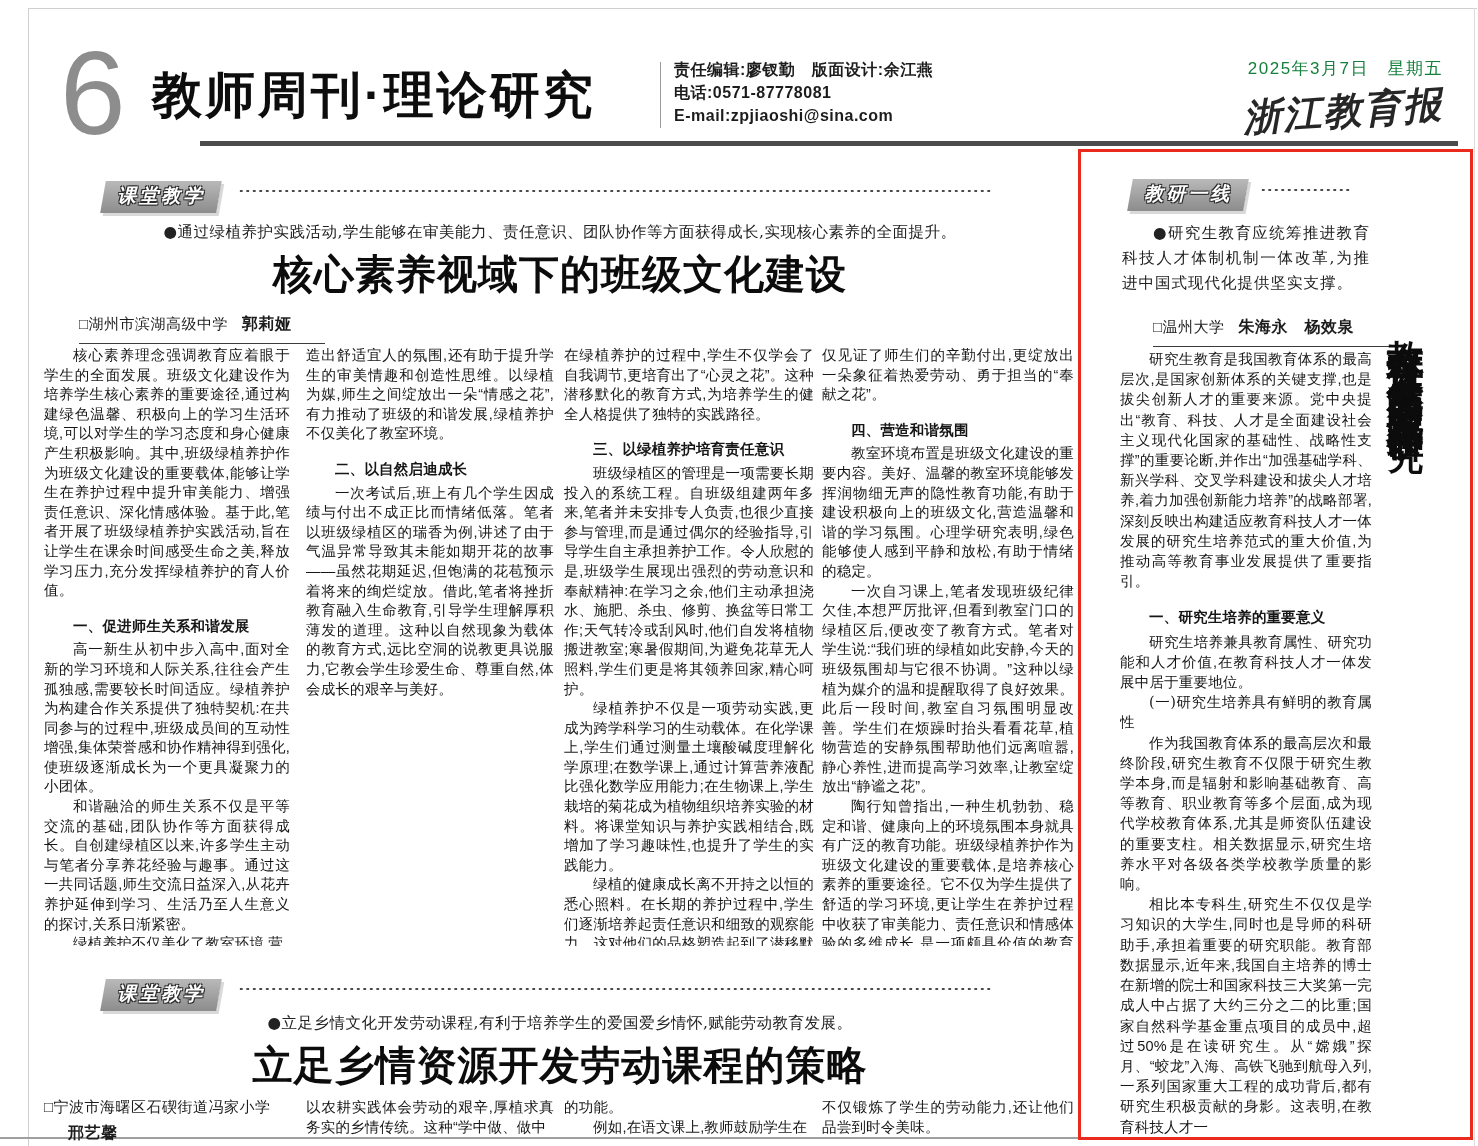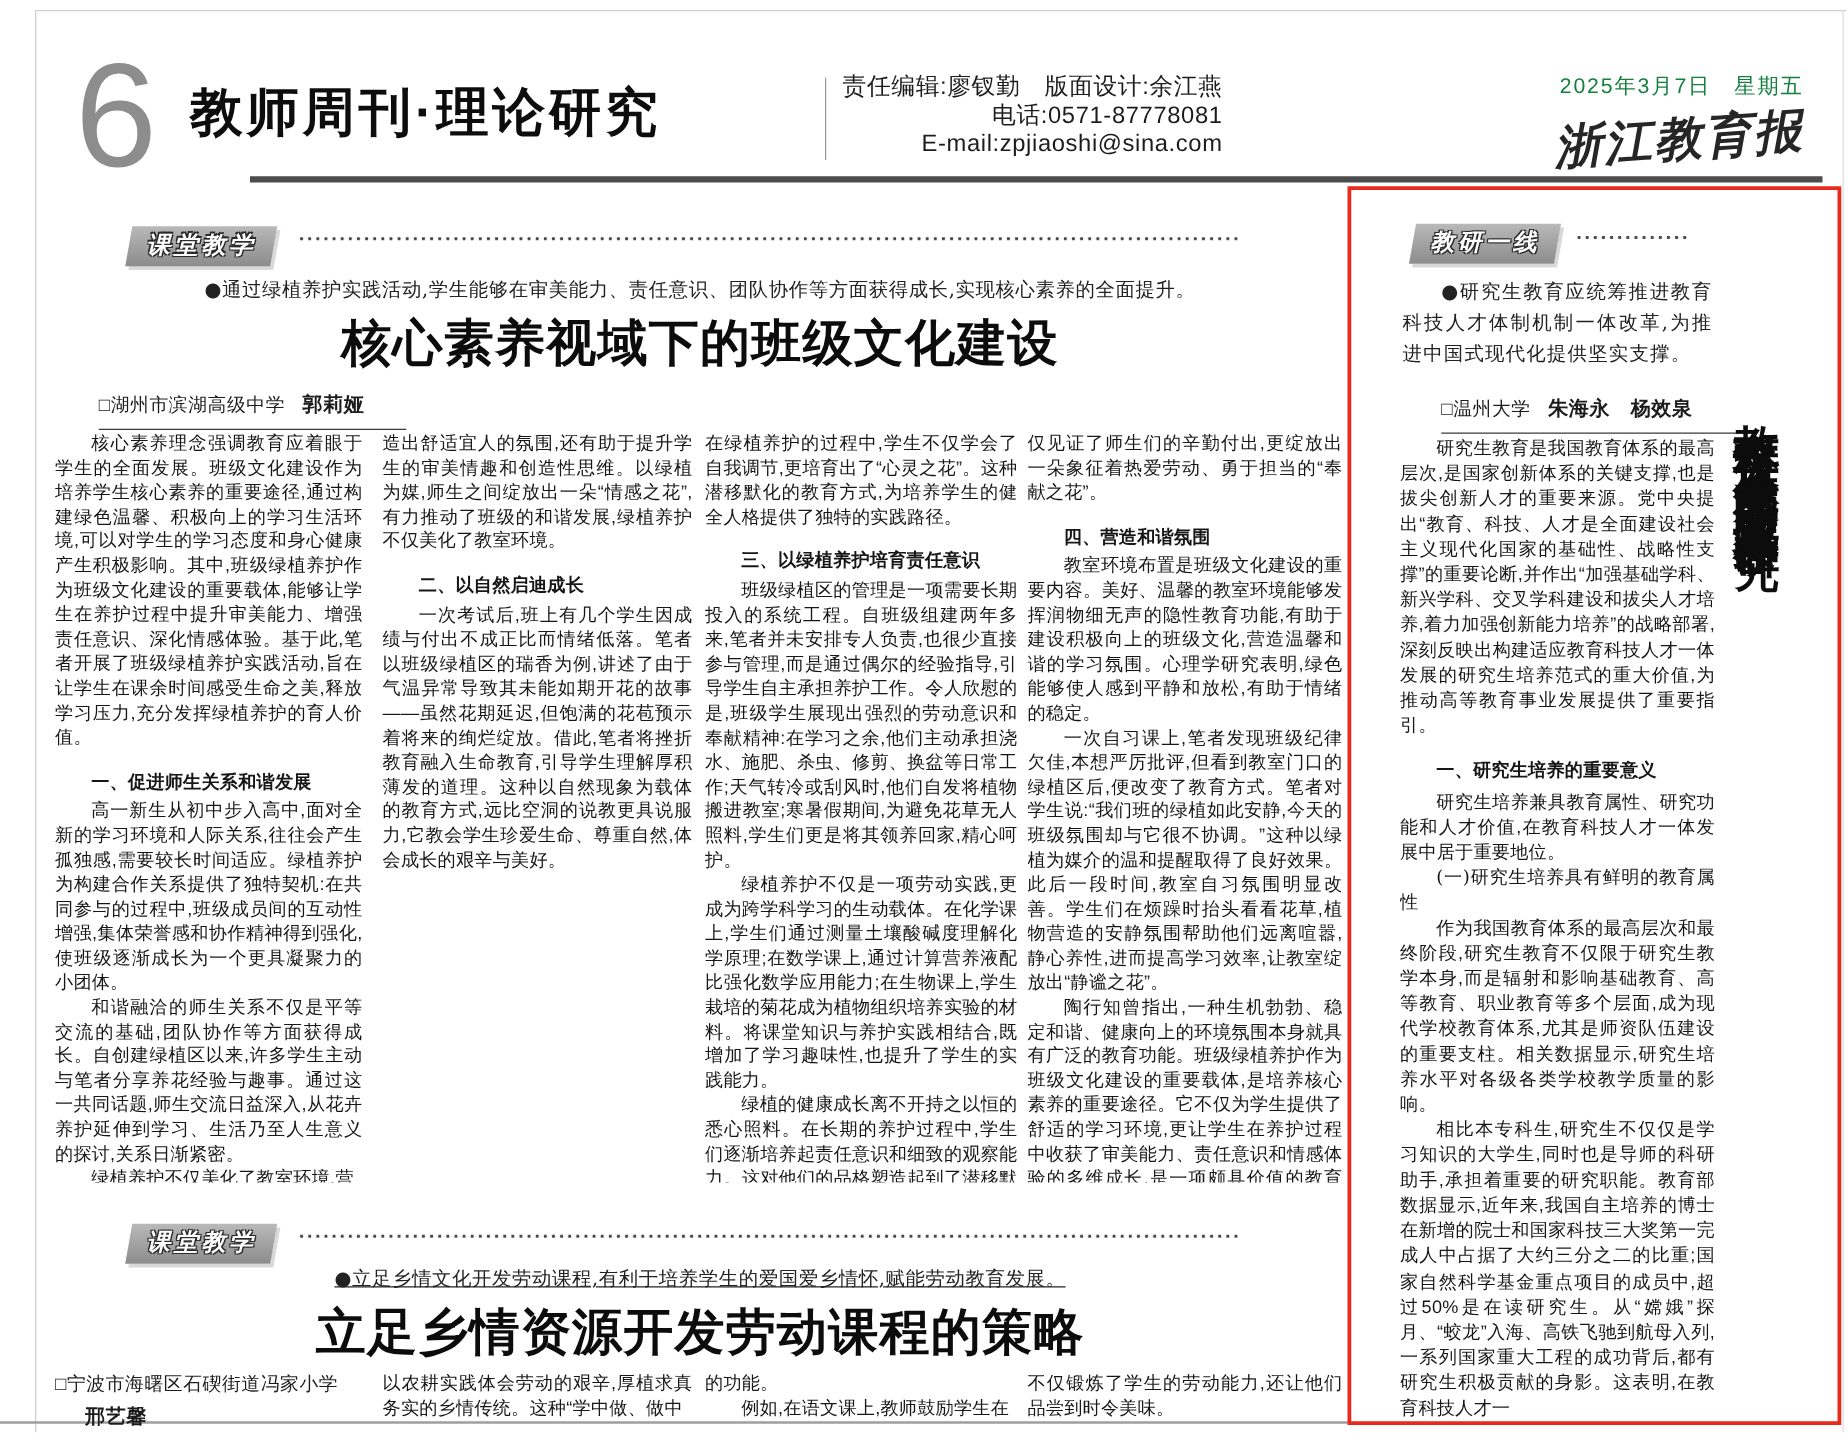--- a/index.html
+++ b/index.html
@@ -7,23 +7,23 @@
           font-family:"Liberation Sans", sans-serif; color:#121212; }
 
   
   .edge-top    { position:absolute; left:28px; top:8px; width:1449px; height:1px; background:#cfcfcf; }
   .edge-left   { position:absolute; left:28px; top:8px; width:1px; height:1138px; background:#cfcfcf; }
   .edge-right  { position:absolute; left:1474px; top:8px; width:1px; height:1138px; background:#dddddd; }
   .scan-bottom { position:absolute; left:0; top:1137px; width:1080px; height:2px; background:#9f9f9f; }
 
   
   .pagenum { position:absolute; left:60px; top:34px; font-size:118px; line-height:1; color:#8d8d8d; }
-  .section-title { position:absolute; left:152px; top:62px; margin:0; font-size:42px; font-weight:900; letter-spacing:3px; color:#0d0d0d; white-space:nowrap; }
+  .section-title { position:absolute; left:152px; top:62px; margin:0; font-size:50px; font-weight:900; letter-spacing:3px; color:#0d0d0d; white-space:nowrap; }
   .vdiv { position:absolute; left:660px; top:62px; width:1px; height:66px; background:#9a9a9a; }
-  .editor { position:absolute; left:674px; top:58px; font-size:19px; font-weight:normal; line-height:23px; letter-spacing:.5px; color:#1c1c1c;text-align:right; }
+  .editor { position:absolute; left:674px; top:58px; font-size:16px; font-weight:bold; line-height:23px; letter-spacing:.5px; color:#1c1c1c; }
   .dateline { position:absolute; right:35px; top:57px; font-size:17px; letter-spacing:1.5px; color:#15803d; }
   .masthead { position:absolute; right:35px; top:86px; font-family:"DejaVu Serif", serif; font-style:italic; font-weight:bold;
               font-size:38px; letter-spacing:2px; transform:rotate(-4deg); color:#262626; white-space:nowrap; }
   .header-rule { position:absolute; left:200px; top:141px; width:1258px; height:5px; background:#4c4c4c; }
 
   
   .badge { position:absolute; background:linear-gradient(to bottom,#b9b9b9,#8c8c8c); padding:2px 14px 4px;
            transform:skewX(-10deg); box-shadow:3px 3px 0 rgba(0,0,0,.15); }
   .badge span { display:inline-block; transform:skewX(10deg); font-family:"DejaVu Serif", serif; font-style:italic;
                 font-weight:bold; font-size:19px; letter-spacing:3px; color:#fff;
@@ -52,21 +52,21 @@
   .a1-title { position:absolute; left:40px; top:247px; width:1040px; font-size:40px; }
   .a1-byline{ position:absolute; left:44px; top:314px; width:246px; }
   #a1c1 { left:44px;  top:346px; width:246px; height:600px; }
   #a1c2 { left:306px; top:346px; width:248px; height:600px; }
   #a1c3 { left:564px; top:346px; width:250px; height:600px; }
   #a1c4 { left:822px; top:346px; width:252px; height:600px; }
 
   
   .a2-badge { left:103px; top:979px; }
   .a2-dots  { left:238px; top:987px; width:755px; }
-  .a2-lead  { position:absolute; left:40px; top:1013px; width:1040px; text-align:center; font-size:15.5px; letter-spacing:.5px;text-decoration:underline; }
+  .a2-lead  { position:absolute; left:40px; top:1013px; width:1040px; text-align:center; font-size:15.5px; letter-spacing:.5px; }
   .a2-title { position:absolute; left:40px; top:1038px; width:1040px; font-size:40px; }
   .a2-byline{ position:absolute; left:44px; top:1098px; width:250px; font-size:15px; }
   .a2-byline .nm2 { display:block; font-weight:bold; font-size:16px; text-indent:1.5em; margin-top:6px; }
   #a2c2 { left:306px; top:1098px; width:248px; }
   #a2c3 { left:564px; top:1098px; width:250px; }
   #a2c4 { left:822px; top:1098px; width:252px; }
 
   
   .redbox { position:absolute; left:1078px; top:149px; width:389px; height:985px; border:3px solid #ea2a1c; }
   .a3-badge { left:1130px; top:179px; }

